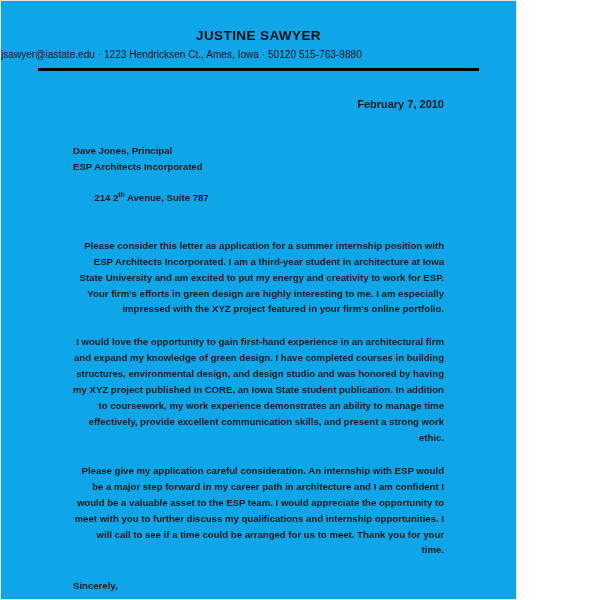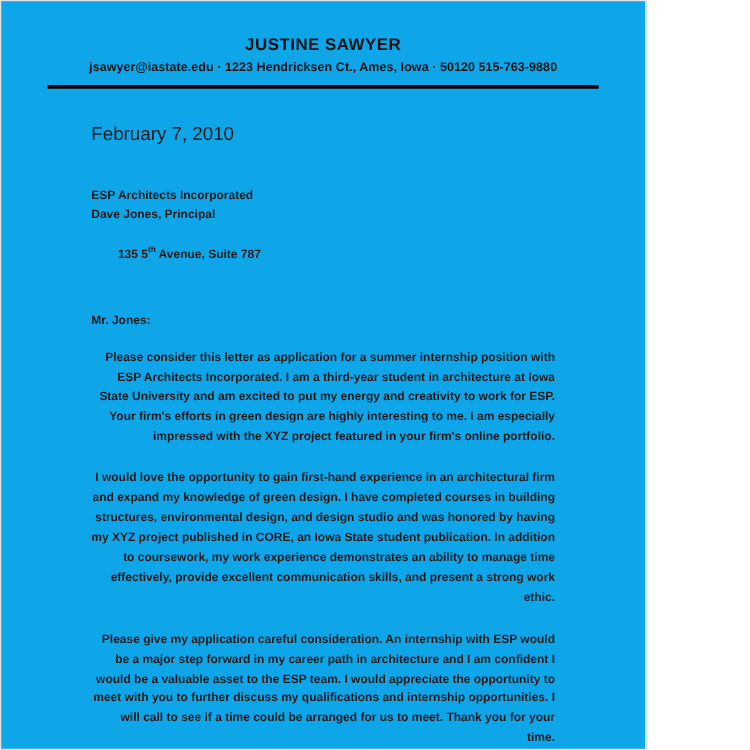--- a/index.html
+++ b/index.html
@@ -32,45 +32,46 @@
   }
   .lh-name {
     text-align: center;
     font-size: 13.5px;
     font-weight: bold;
     letter-spacing: 0.4px;
     color: #111111;
     line-height: 1.2;
   }
   .lh-contact {
-    text-align: center;
+    text-align: left;
     font-size: 10px;
-    font-weight: bold;
+    font-weight: normal;
     color: #111111;
     margin-top: 5px;
     line-height: 1.2;
     letter-spacing: 0.05px;
   }
   .lh-rule {
     height: 3px;
     background: #000000;
     margin: 7px auto 0 auto;
     width: 441px;
   }
 
   
   .body-wrap {
     padding: 0 72px 0 72px;
   }
   .date {
     margin-top: 26px;
-    font-size: 15px;
-    font-weight: normal;
+    font-size: 11px;
+    font-weight: bold;
     color: #1a1a1a;
     line-height: 1.45;
+    text-align: right;
   }
   .recipient {
     margin-top: 30px;
     font-size: 9.6px;
     font-weight: bold;
     color: #1a1a1a;
     line-height: 1.62;
   }
   .recipient div { white-space: pre; }
   .recipient sup {
@@ -109,28 +110,27 @@
     <div class="lh-name">JUSTINE SAWYER</div>
     <div class="lh-contact">jsawyer@iastate.edu · 1223 Hendricksen Ct., Ames, Iowa · 50120 515-763-9880</div>
     <div class="lh-rule"></div>
   </header>
 
   <div class="body-wrap">
 
     <div class="date">February 7, 2010</div>
 
     <div class="recipient">
+      <div>Dave Jones, Principal</div>
       <div>ESP Architects Incorporated</div>
-      <div>Dave Jones, Principal</div>
       <div>
-        <span>135 5</span><sup>th</sup><span> Avenue, Suite 787</span>
+        <span>214 2</span><sup>th</sup><span> Avenue, Suite 787</span>
       </div>
     </div>
 
-    <div class="salutation">Mr. Jones:</div>
 
     <p class="para">Please consider this letter as application for a summer internship position with ESP Architects Incorporated. I am a third-year student in architecture at Iowa State University and am excited to put my energy and creativity to work for ESP. Your firm's efforts in green design are highly interesting to me. I am especially impressed with the XYZ project featured in your firm's online portfolio.</p>
 
     <p class="para">I would love the opportunity to gain first-hand experience in an architectural firm and expand my knowledge of green design. I have completed courses in building structures, environmental design, and design studio and was honored by having my XYZ project published in CORE, an Iowa State student publication. In addition to coursework, my work experience demonstrates an ability to manage time effectively, provide excellent communication skills, and present a strong work ethic.</p>
 
     <p class="para">Please give my application careful consideration. An internship with ESP would be a major step forward in my career path in architecture and I am confident I would be a valuable asset to the ESP team. I would appreciate the opportunity to meet with you to further discuss my qualifications and internship opportunities. I will call to see if a time could be arranged for us to meet. Thank you for your time.</p>
 
     <div class="closing">Sincerely,</div>
 
   </div>

